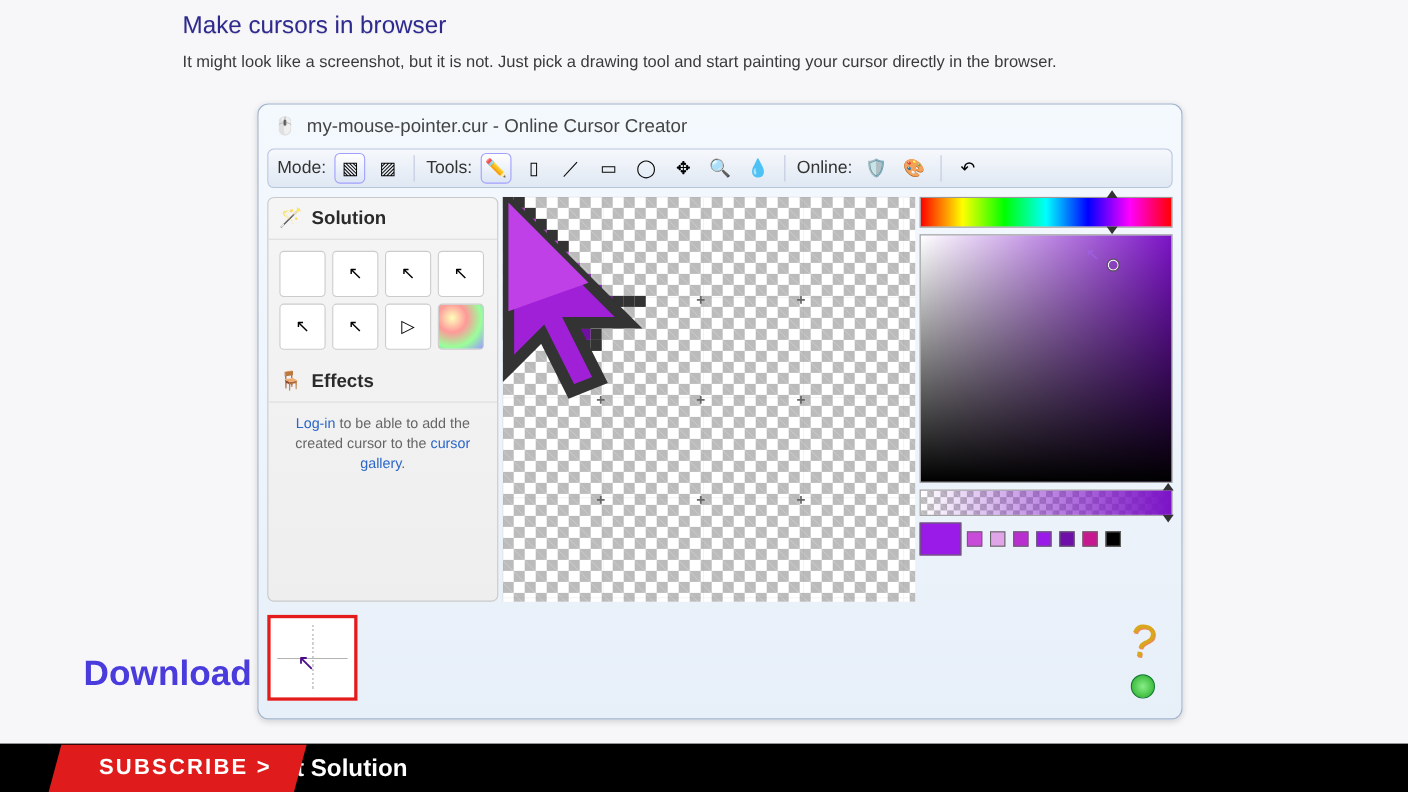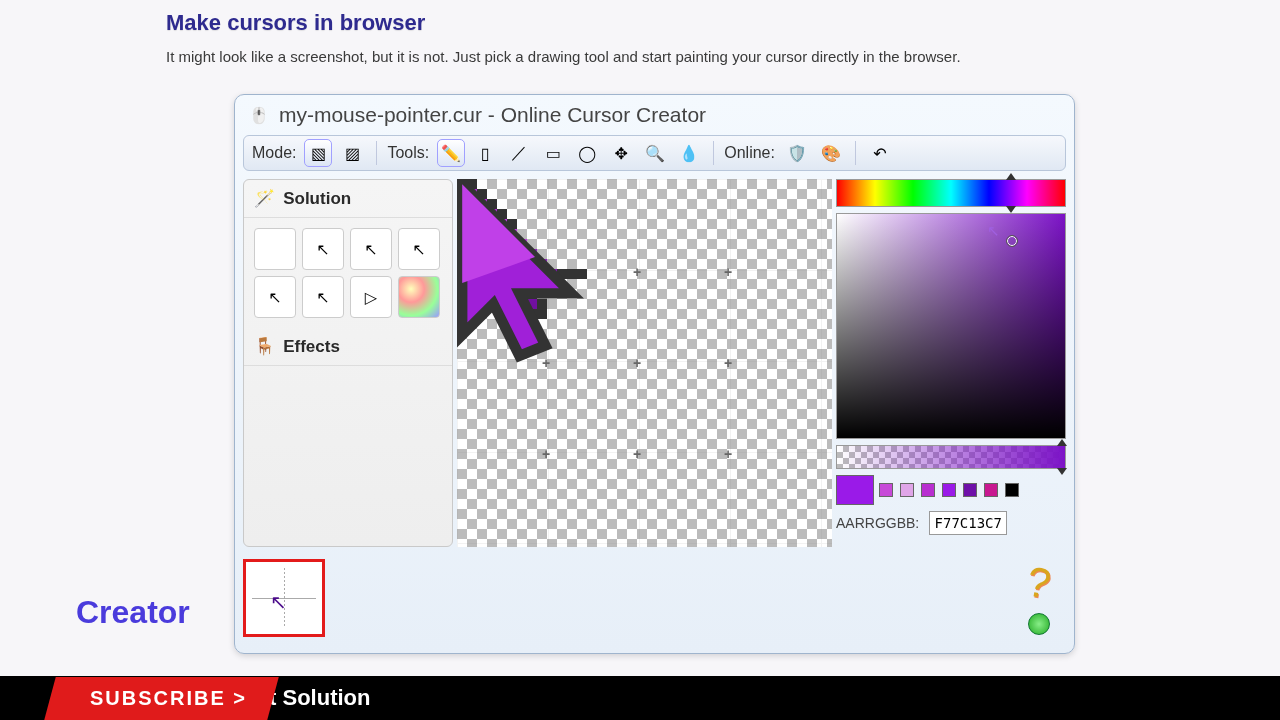--- a/index.html
+++ b/index.html
@@ -1,22 +1,22 @@
 <!DOCTYPE html>
 <html><head>
 <meta charset="utf-8">
 <style>
 * { box-sizing: border-box; margin: 0; padding: 0; }
 body { font-family: Arial, sans-serif; background: #f7f6f9; width: 1280px; height: 720px; overflow: hidden; position: relative; }
-.heading { position: absolute; left: 166px; top: 10px; color: #2e2a8f; font-size: 22px; font-weight: bold; text-shadow: 0 1px 1px rgba(0,0,0,0.1); }
+.heading { position: absolute; left: 166px; top: 10px; color: #2e2a8f; font-size: 22px; font-weight: normal; text-shadow: 0 1px 1px rgba(0,0,0,0.1); }
 .subtext { position: absolute; left: 166px; top: 48px; color: #3a3a3a; font-size: 15px; }
 .window { position: absolute; left: 234px; top: 94px; width: 841px; height: 560px; background: linear-gradient(#f4f9fe,#e7eff8); border: 1px solid #9fb4cd; border-radius: 10px; box-shadow: 0 2px 6px rgba(0,0,0,0.15); }
 .titlebar { height: 40px; padding: 0 14px; display: flex; align-items: center; gap: 10px; }
 .titlebar .ico { font-size: 16px; }
-.titlebar .ttl { color: #444; font-size: 21px; }
+.titlebar .ttl { color: #444; font-size: 17px; }
 .toolbar { margin: 0 8px; height: 36px; background: linear-gradient(#f6f8fc,#e0e8f3); border: 1px solid #b8c6da; border-radius: 6px; display: flex; align-items: center; padding: 0 8px; gap: 6px; }
 .tlabel { color: #333; font-size: 16px; margin-right: 2px; text-align: center; }
 .tbtn { width: 28px; height: 28px; border: 1px solid transparent; border-radius: 5px; display: flex; align-items: center; justify-content: center; font-size: 16px; cursor: pointer; }
 .tbtn.active { border-color: #a0a0ff; background: linear-gradient(#fff,#dce5f5); }
 .tsep { width: 1px; height: 24px; background: #c0c8de; margin: 0 4px; }
 .body { display: flex; margin: 8px 8px 0 8px; gap: 0; height: 368px; }
 .sidebar { width: 210px; background: linear-gradient(#f5f5f5,#eee); border: 1px solid #c9c9c9; border-radius: 6px; padding: 0; }
 .sechdr { display: flex; align-items: center; gap: 8px; padding: 8px 10px; font-weight: bold; color: #2a2a2a; font-size: 17px; border-bottom: 1px solid #ddd; }
 .tmpls { display: grid; grid-template-columns: repeat(4,42px); gap: 6px; padding: 10px; }
 .tmpl { width: 42px; height: 42px; background: #fff; border: 1px solid #ccc; border-radius: 4px; display: flex; align-items: center; justify-content: center; cursor: pointer; font-size: 16px; }
@@ -144,20 +144,23 @@
         <div class="tmpl">↖</div>
         <div class="tmpl">↖</div>
         <div class="tmpl">↖</div>
         <div class="tmpl">↖</div>
         <div class="tmpl">▷</div>
         <div class="tmpl color"></div>
       </div>
       <div class="sechdr">
         <span>🪑</span>
         <span>Effects</span>
+      </div>
+      <div class="gallery-body">
+        <span class="link">Log-in</span><span> to be able to add the created cursor to the </span><span class="link">cursor gallery</span><span>.</span>
       </div>
     </div>
 
     <div class="canvas">
       <div class="checker"></div>
       <div class="grid"></div>
       <span class="plus" style="left:85px;top:85px">+</span>
       <span class="plus" style="left:176px;top:85px">+</span>
       <span class="plus" style="left:267px;top:85px">+</span>
       <span class="plus" style="left:85px;top:176px">+</span>
@@ -290,39 +293,35 @@
         <div class="sws">
           <div class="sw" style="background:#c74ad8"></div>
           <div class="sw" style="background:#e0a5e8"></div>
           <div class="sw" style="background:#b82ed0"></div>
           <div class="sw" style="background:#9a1ae8"></div>
           <div class="sw" style="background:#6e10a8"></div>
           <div class="sw" style="background:#c81890"></div>
           <div class="sw" style="background:#000"></div>
         </div>
       </div>
-      <div class="hexrow">
-        <span class="hexlabel">AARRGGBB:</span>
-        <input class="hexin" value="F77C13C7" style="">
-      </div>
     </div>
   </div>
 
   <div class="footer">
     <div class="preview">
       <div class="cross"></div>
       <span class="minicur">↖</span>
     </div>
     <div class="fncol">
     </div>
     <div class="help">
       <div class="qmark">?</div>
       <div class="smile"></div>
     </div>
   </div>
 </div>
 
-<div class="previewlabel">Creator</div>
+<div class="previewlabel">Download</div>
 
 <div class="banner">
   <div class="subscr"><span>SUBSCRIBE &gt;</span></div>
   <div class="soln">t Solution</div>
 </div>
 
 </body></html>

